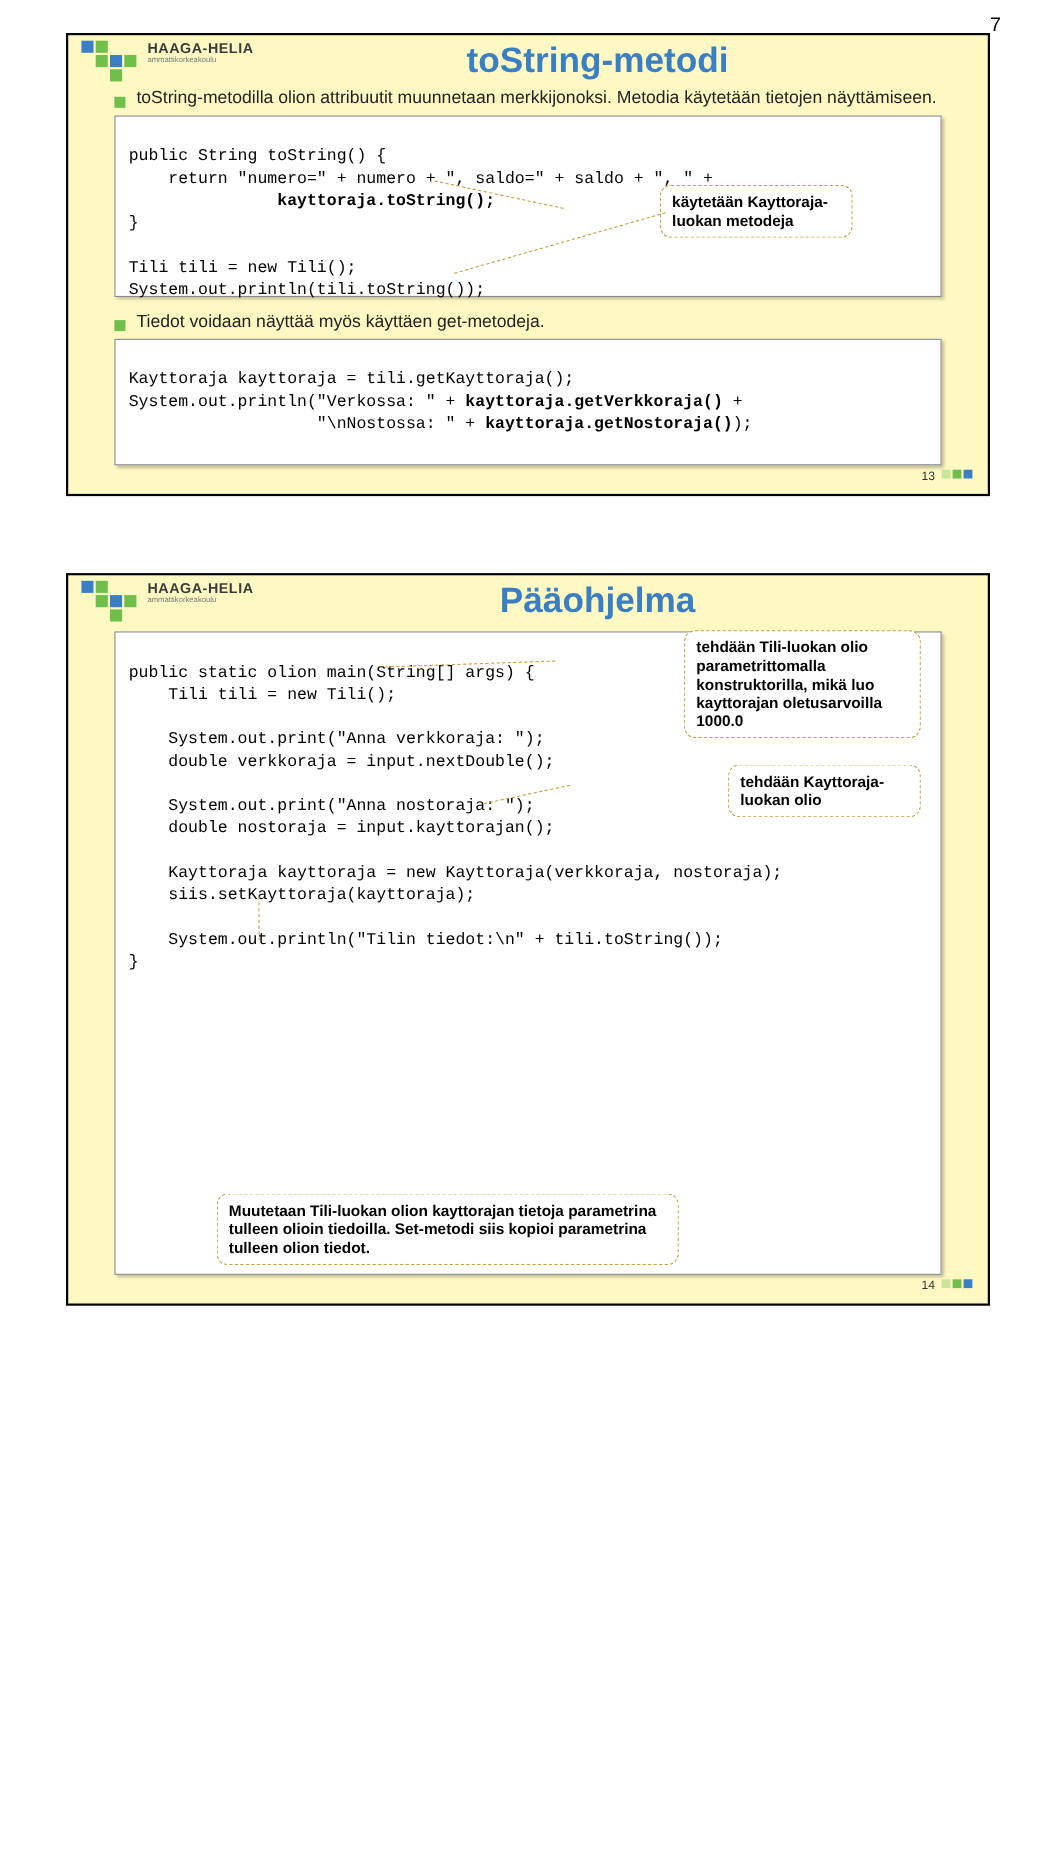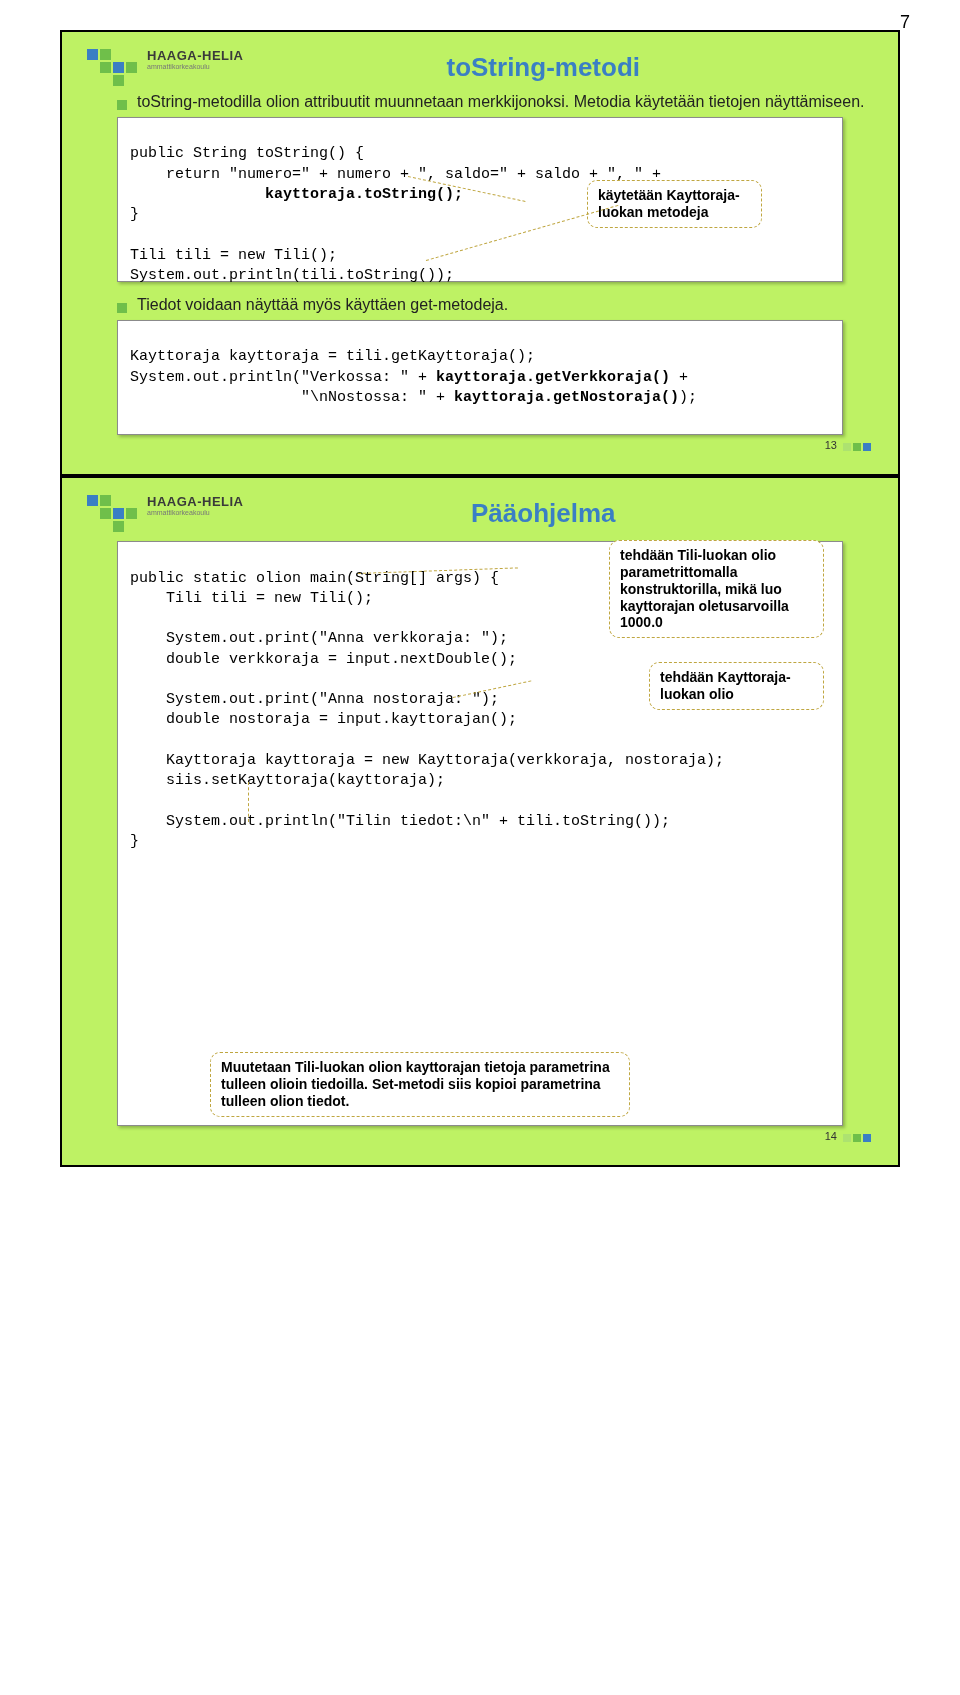--- a/index.html
+++ b/index.html
@@ -17,22 +17,23 @@
   }
   .page-number {
     position: absolute;
     top: 12px;
     right: 50px;
     font-size: 18px;
     color: #000;
   }
   .slide-frame {
     border: 2.5px solid #000;
-    padding: 13px;
-    background: #bef264;
+    padding: 0;
+    margin-bottom: 70px;
+    background: #fef9c3;
   }
   .slide-inner {
     padding: 4px 12px 18px 12px;
     position: relative;
   }
   .logo-row {
     display: flex;
     align-items: center;
     gap: 10px;
     margin-bottom: 4px;
@@ -64,21 +65,21 @@
     font-weight: bold;
     color: #3a3a3a;
     letter-spacing: 0.5px;
   }
   .logo-text .sub {
     font-size: 7px;
     color: #777;
     margin-top: 1px;
   }
   .slide-title {
-    font-size: 26px;
+    font-size: 32px;
     font-weight: bold;
     color: #3a7fc4;
     text-align: center;
     flex: 1;
     margin-left: -40px;
   }
   .bullet-row {
     display: flex;
     align-items: center;
     gap: 10px;
@@ -122,21 +123,20 @@
   .callout-line {
     position: absolute;
     border-top: 1.5px dashed #bfa640;
     transform-origin: left center;
   }
   .slide-num-deco {
     position: absolute;
     right: 14px;
     bottom: 10px;
     display: flex;
-    align-items: flex-end;
     gap: 2px;
   }
   .slide-num-deco .num {
     font-size: 11px;
     color: #333;
     margin-right: 4px;
   }
   .slide-num-deco .d {
     width: 8px;
     height: 8px;

